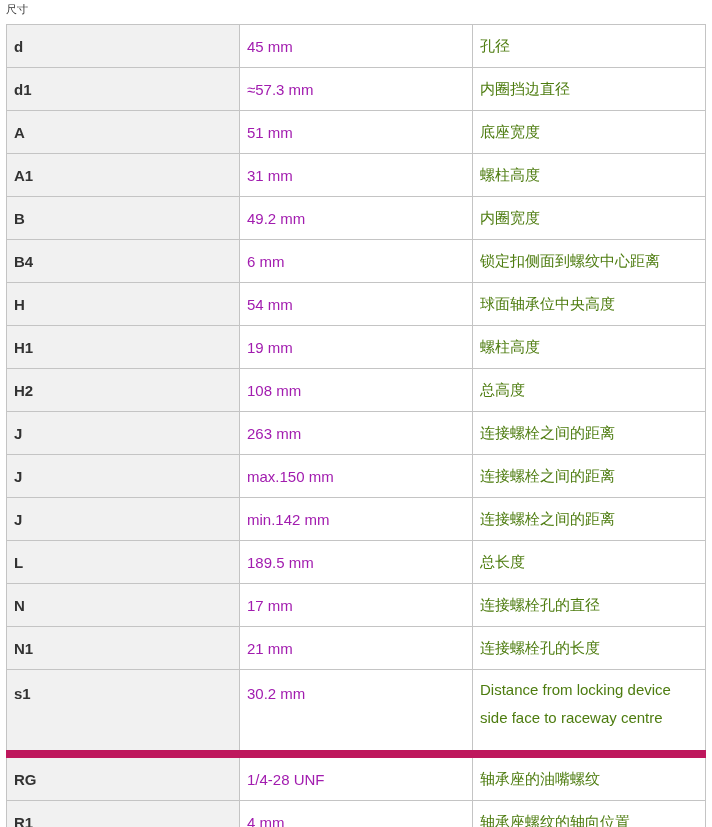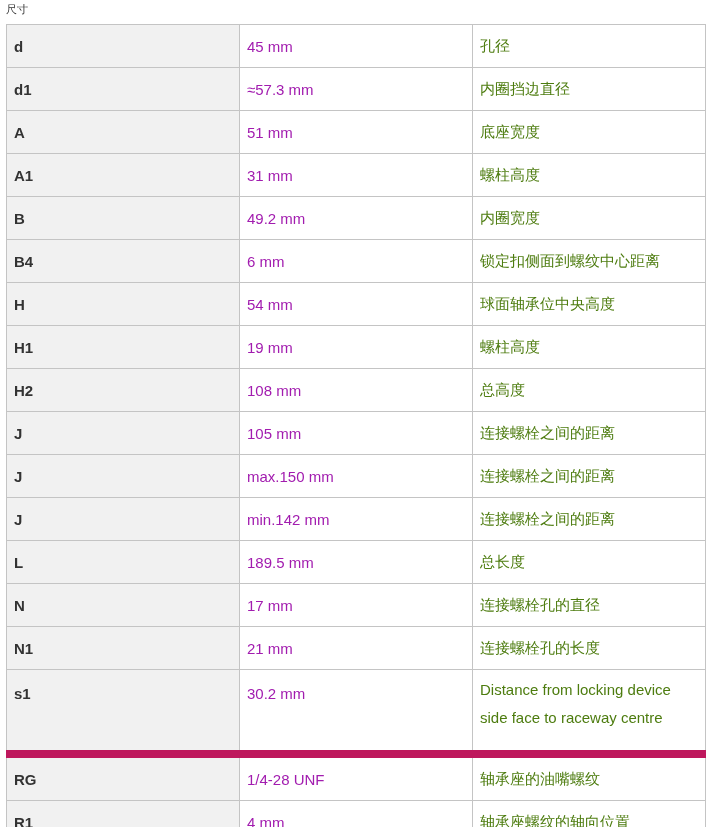--- a/index.html
+++ b/index.html
@@ -61,21 +61,21 @@
         <td class="val">19 mm</td>
         <td class="desc">螺柱高度</td>
       </tr>
     <tr>
         <td class="sym">H2</td>
         <td class="val">108 mm</td>
         <td class="desc">总高度</td>
       </tr>
     <tr>
         <td class="sym">J</td>
-        <td class="val">105 mm</td>
+        <td class="val">263 mm</td>
         <td class="desc">连接螺栓之间的距离</td>
       </tr>
     <tr>
         <td class="sym">J</td>
         <td class="val">max.150 mm</td>
         <td class="desc">连接螺栓之间的距离</td>
       </tr>
     <tr>
         <td class="sym">J</td>
         <td class="val">min.142 mm</td>

